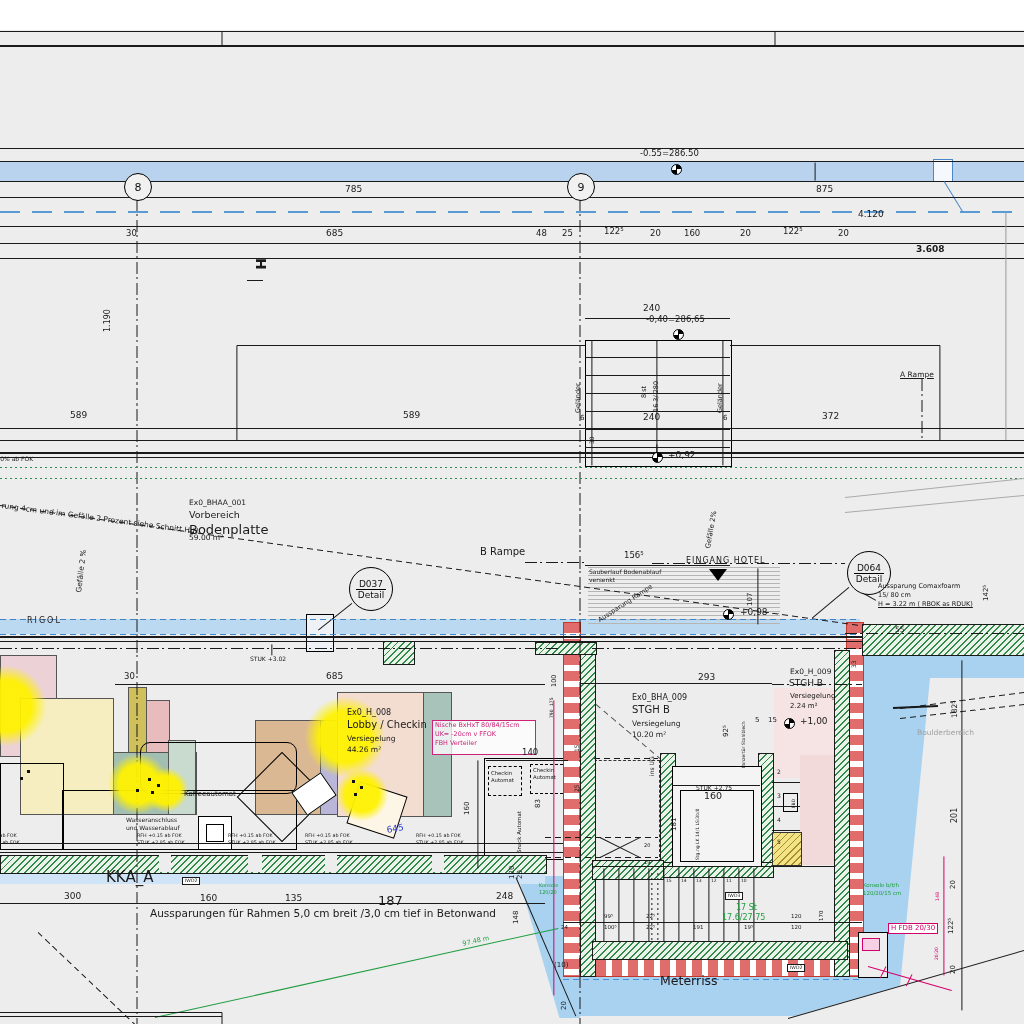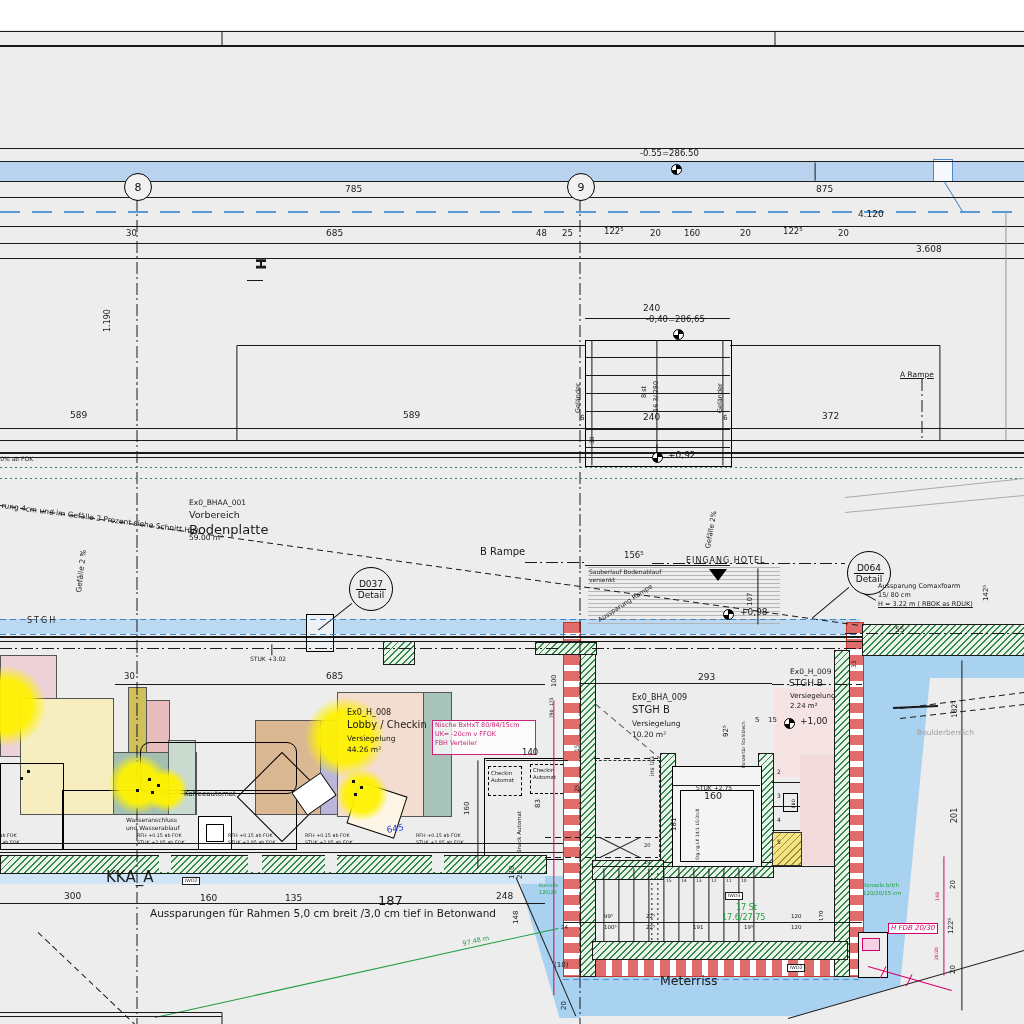--- a/index.html
+++ b/index.html
@@ -238,21 +238,21 @@
     <div class="abs txt" style="left: 126px; top: 229px; font-size: 8.5px; color: rgb(26, 26, 26);">30</div>
     <div class="abs txt" style="left: 326px; top: 229px; font-size: 9px; color: rgb(26, 26, 26);">685</div>
     <div class="abs txt" style="left: 536px; top: 229px; font-size: 8.5px; color: rgb(26, 26, 26);">48</div>
     <div class="abs txt" style="left: 562px; top: 229px; font-size: 8.5px; color: rgb(26, 26, 26);">25</div>
     <div class="abs txt" style="left: 604px; top: 227px; font-size: 8.5px; color: rgb(26, 26, 26);">122⁵</div>
     <div class="abs txt" style="left: 650px; top: 229px; font-size: 8.5px; color: rgb(26, 26, 26);">20</div>
     <div class="abs txt" style="left: 684px; top: 229px; font-size: 8.5px; color: rgb(26, 26, 26);">160</div>
     <div class="abs txt" style="left: 740px; top: 229px; font-size: 8.5px; color: rgb(26, 26, 26);">20</div>
     <div class="abs txt" style="left: 783px; top: 227px; font-size: 8.5px; color: rgb(26, 26, 26);">122⁵</div>
     <div class="abs txt" style="left: 838px; top: 229px; font-size: 8.5px; color: rgb(26, 26, 26);">20</div>
-    <div class="abs txt" style="left: 916px; top: 245px; font-size: 9px; color: rgb(26, 26, 26);">3.608</div>
+    <div class="abs txt" style="left: 916px; top: 245px; font-size: 9px; color: rgb(26, 26, 26); font-weight: bold;">3.608</div>
     <div class="abs txt" style="left: 268px; top: 258px; font-size: 14px; color: rgb(26, 26, 26); transform: rotate(90deg); font-weight: bold;">H</div>
     <div class="abs txt" style="left: 104px; top: 332px; font-size: 8px; color: rgb(26, 26, 26); transform: rotate(-90deg);">1.190</div>
     <div class="abs txt" style="left: 643px; top: 304px; font-size: 9px; color: rgb(26, 26, 26);">240</div>
     <div class="abs txt" style="left: 646px; top: 315px; font-size: 8.5px; color: rgb(26, 26, 26);">-0,40=286,65</div>
     <div class="abs txt" style="left: 641px; top: 398px; font-size: 6.5px; color: rgb(26, 26, 26); transform: rotate(-90deg);">8 st</div>
     <div class="abs txt" style="left: 653px; top: 412px; font-size: 6.5px; color: rgb(26, 26, 26); transform: rotate(-90deg);">16 3/ 280</div>
     <div class="abs txt" style="left: 575px; top: 413px; font-size: 6.5px; color: rgb(26, 26, 26); transform: rotate(-90deg);">Geländer</div>
     <div class="abs txt" style="left: 717px; top: 413px; font-size: 6.5px; color: rgb(26, 26, 26); transform: rotate(-90deg);">Geländer</div>
     <div class="abs txt" style="left: 643px; top: 413px; font-size: 9px; color: rgb(26, 26, 26);">240</div>
     <div class="abs txt" style="left: 580px; top: 415px; font-size: 7px; color: rgb(26, 26, 26);">6</div>
@@ -275,21 +275,21 @@
     <div class="abs txt" style="left: 624px; top: 551px; font-size: 8.5px; color: rgb(26, 26, 26);">156⁵</div>
     <div class="abs txt" style="left: 589px; top: 569px; font-size: 6px; color: rgb(26, 26, 26);">Sauberlauf Bodenablauf</div>
     <div class="abs txt" style="left: 589px; top: 577px; font-size: 6px; color: rgb(26, 26, 26);">versenkt</div>
     <div class="abs txt" style="left: 597px; top: 618px; font-size: 6.5px; color: rgb(26, 26, 26); transform: rotate(-33deg);">Aussparung Rampe</div>
     <div class="abs txt" style="left: 686px; top: 557px; font-size: 8px; color: rgb(26, 26, 26); letter-spacing: 1px;">EINGANG HOTEL</div>
     <div class="abs txt" style="left: 878px; top: 583px; font-size: 6.5px; color: rgb(26, 26, 26);">Aussparung Comaxfoarm</div>
     <div class="abs txt" style="left: 878px; top: 592px; font-size: 6.5px; color: rgb(26, 26, 26);">15/ 80 cm</div>
     <div class="abs txt" style="left: 878px; top: 601px; font-size: 6.5px; color: rgb(26, 26, 26); text-decoration: underline;">H = 3.22 m ( RBOK as RDUK)</div>
     <div class="abs txt" style="left: 747px; top: 606px; font-size: 7px; color: rgb(26, 26, 26); transform: rotate(-90deg);">107</div>
     <div class="abs txt" style="left: 983px; top: 601px; font-size: 7px; color: rgb(26, 26, 26); transform: rotate(-90deg);">142⁵</div>
-    <div class="abs txt" style="left: 27px; top: 617px; font-size: 8px; color: rgb(26, 26, 26); letter-spacing: 2px;">STGH</div>
+    <div class="abs txt" style="left: 27px; top: 617px; font-size: 8px; color: rgb(26, 26, 26); letter-spacing: 2px;">RIGOL</div>
     <div class="abs txt" style="left: 740px; top: 608px; font-size: 9px; color: rgb(26, 26, 26);">+0,98</div>
     <div class="abs txt" style="left: 250px; top: 656px; font-size: 6px; color: rgb(26, 26, 26);">STUK +3.02</div>
     <div class="abs txt" style="left: 124px; top: 672px; font-size: 8.5px; color: rgb(26, 26, 26);">30</div>
     <div class="abs txt" style="left: 326px; top: 672px; font-size: 9px; color: rgb(26, 26, 26);">685</div>
     <div class="abs txt" style="left: 551px; top: 687px; font-size: 6.5px; color: rgb(26, 26, 26); transform: rotate(-90deg);">100</div>
     <div class="abs txt" style="left: 550px; top: 706px; font-size: 4.5px; color: rgb(26, 26, 26); transform: rotate(-90deg);">175</div>
     <div class="abs txt" style="left: 550px; top: 718px; font-size: 4.5px; color: rgb(26, 26, 26); transform: rotate(-90deg);">790</div>
     <div class="abs txt" style="left: 184px; top: 791px; font-size: 7px; color: rgb(26, 26, 26);">Kaffeeautomat</div>
     <div class="abs txt" style="left: 126px; top: 817px; font-size: 6px; color: rgb(26, 26, 26);">Wasseranschluss</div>
     <div class="abs txt" style="left: 126px; top: 825px; font-size: 6px; color: rgb(26, 26, 26);">und Wasserablauf</div>
@@ -389,14 +389,14 @@
     <div class="abs txt" style="left: 305px; top: 840px; font-size: 4.8px; color: rgb(26, 26, 26);">STUK +2.85 ab FOK</div>
     <div class="abs txt" style="left: 416px; top: 833px; font-size: 4.8px; color: rgb(26, 26, 26);">RFH +0.15 ab FOK</div>
     <div class="abs txt" style="left: 416px; top: 840px; font-size: 4.8px; color: rgb(26, 26, 26);">STUK +2.85 ab FOK</div>
     <div class="abs txt" style="left: 517px; top: 879px; font-size: 7px; color: rgb(26, 26, 26); transform: rotate(-90deg);">20</div>
     <div class="abs txt" style="left: 513px; top: 924px; font-size: 7px; color: rgb(26, 26, 26); transform: rotate(-90deg);">148</div>
     <div class="abs txt" style="left: 462px; top: 941px; font-size: 6.5px; color: rgb(31, 157, 64); transform: rotate(-13deg);">97.48 m</div>
     <div class="abs txt" style="left: 386px; top: 826px; font-size: 9px; color: rgb(43, 63, 208); transform: rotate(-10deg);">645</div>
     <div class="abs txt boxtxt" style="left: 182px; top: 877px; font-size: 4.6px; color: rgb(26, 26, 26);">IWD2</div>
     <div class="abs txt boxtxt" style="left: 725px; top: 892px; font-size: 4.6px; color: rgb(26, 26, 26);">IWD3</div>
     <div class="abs txt boxtxt" style="left: 787px; top: 964px; font-size: 4.6px; color: rgb(26, 26, 26);">IWD2</div>
-    <div class="abs txt boxtxt" style="left: 888px; top: 923px; font-size: 7px; color: rgb(212, 0, 106); border-color: rgb(212, 0, 106); font-style: italic;">H FDB 20/30</div>
+    <div class="abs txt boxtxt" style="left: 888px; top: 923px; font-size: 7px; color: rgb(212, 0, 106); border-color: rgb(212, 0, 106);">H FDB 20/30</div>
   </div>
 
 </body></html>

